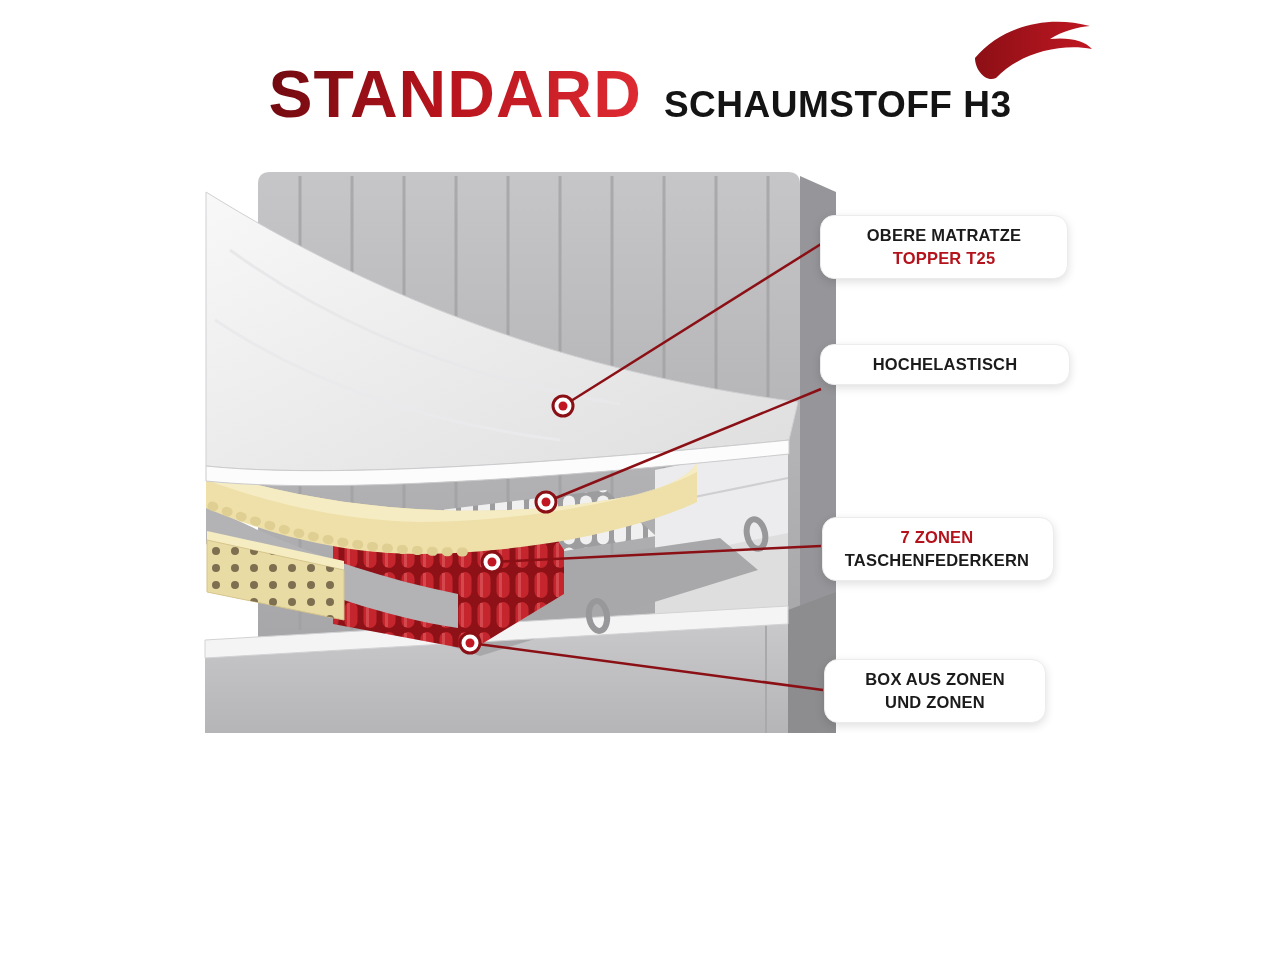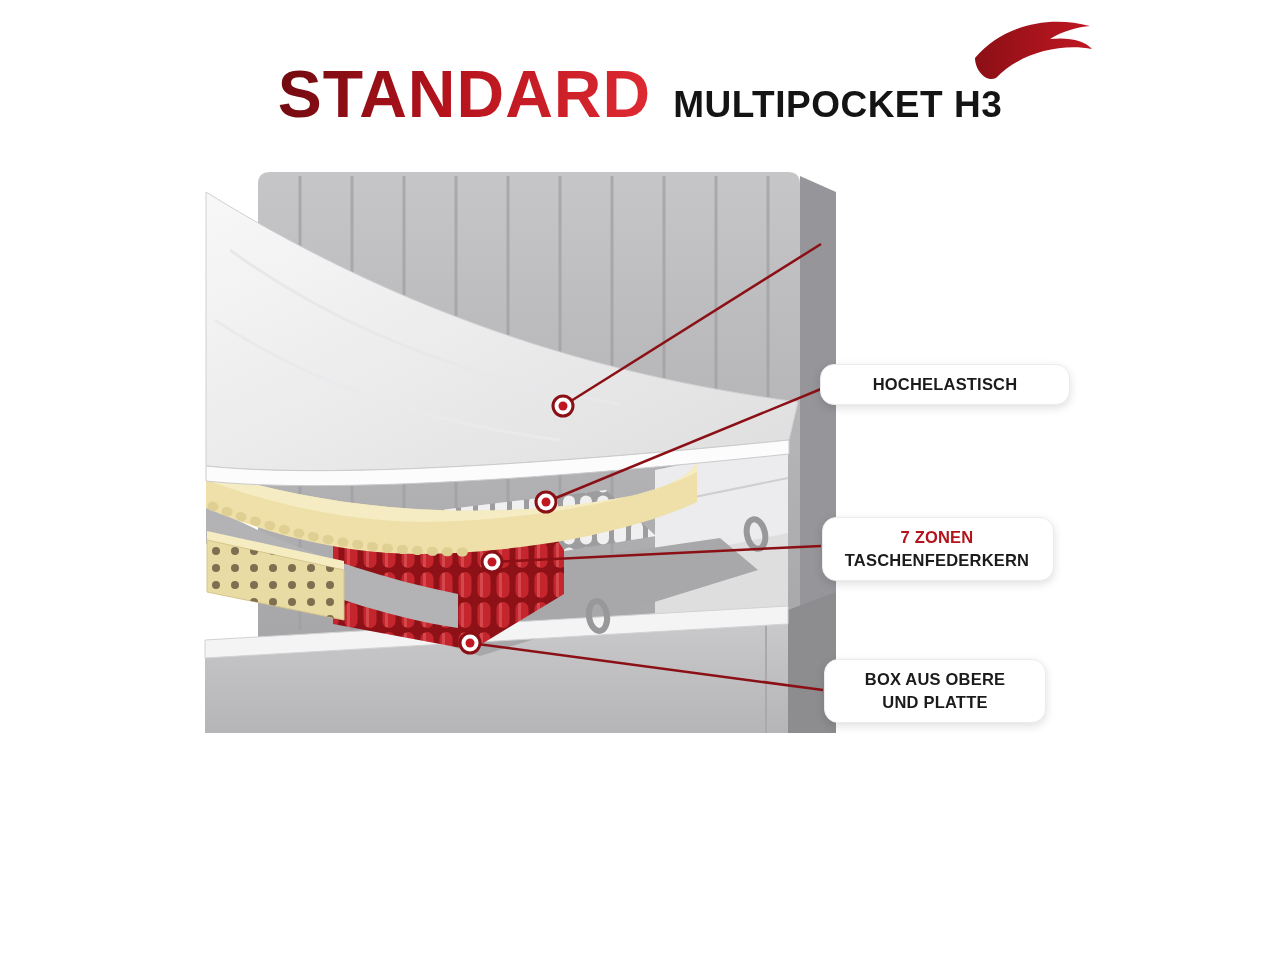--- a/index.html
+++ b/index.html
@@ -29,21 +29,21 @@
   }
   .callout .red{color:#b5131c;}
 </style>
 </head>
 <body>
 
 <div class="canvas">
 
   <div class="title-row">
     <span class="title-main">STANDARD</span>
-    <span class="title-sub">MULTIPOCKET H3</span>
+    <span class="title-sub">SCHAUMSTOFF H3</span>
   </div>
 
   <svg class="scene" viewBox="0 0 1280 960">
     <defs>
       <linearGradient id="headGrad" x1="0" y1="0" x2="0" y2="1">
         <stop offset="0" stop-color="#c6c6c8"></stop>
           <stop offset="1" stop-color="#a6a6a8"></stop>
       </linearGradient>
       <linearGradient id="boxGrad" x1="0" y1="0" x2="0" y2="1">
         <stop offset="0" stop-color="#c9c9cb"></stop>
@@ -167,28 +167,32 @@
     <g>
       <circle cx="492" cy="562" r="10" fill="#ffffff" stroke="#8b1016" stroke-width="3"></circle>
         <circle cx="492" cy="562" r="4.5" fill="#c01722"></circle>
     </g>
     <g>
       <circle cx="470" cy="643" r="10" fill="#ffffff" stroke="#8b1016" stroke-width="3"></circle>
         <circle cx="470" cy="643" r="4.5" fill="#c01722"></circle>
     </g>
   </svg>
 
+  <div class="callout" style="left:820px;top:215px;width:226px;">
+    <div class="line dark">OBERE MATRATZE</div>
+    <div class="line red">TOPPER T25</div>
+  </div>
 
-  <div class="callout" style="left:820px;top:364px;width:228px;text-align:center;">
+  <div class="callout" style="left:820px;top:344px;width:228px;text-align:center;">
     <div class="line dark">HOCHELASTISCH</div>
   </div>
 
   <div class="callout" style="left:822px;top:517px;width:212px;padding-left:8px;">
     <div class="line red">7 ZONEN</div>
     <div class="line dark">TASCHENFEDERKERN</div>
   </div>
 
   <div class="callout" style="left:824px;top:659px;width:200px;">
-    <div class="line dark">BOX AUS OBERE</div>
-    <div class="line dark">UND PLATTE</div>
+    <div class="line dark">BOX AUS ZONEN</div>
+    <div class="line dark">UND ZONEN</div>
   </div>
 
 </div>
 
 </body></html>

